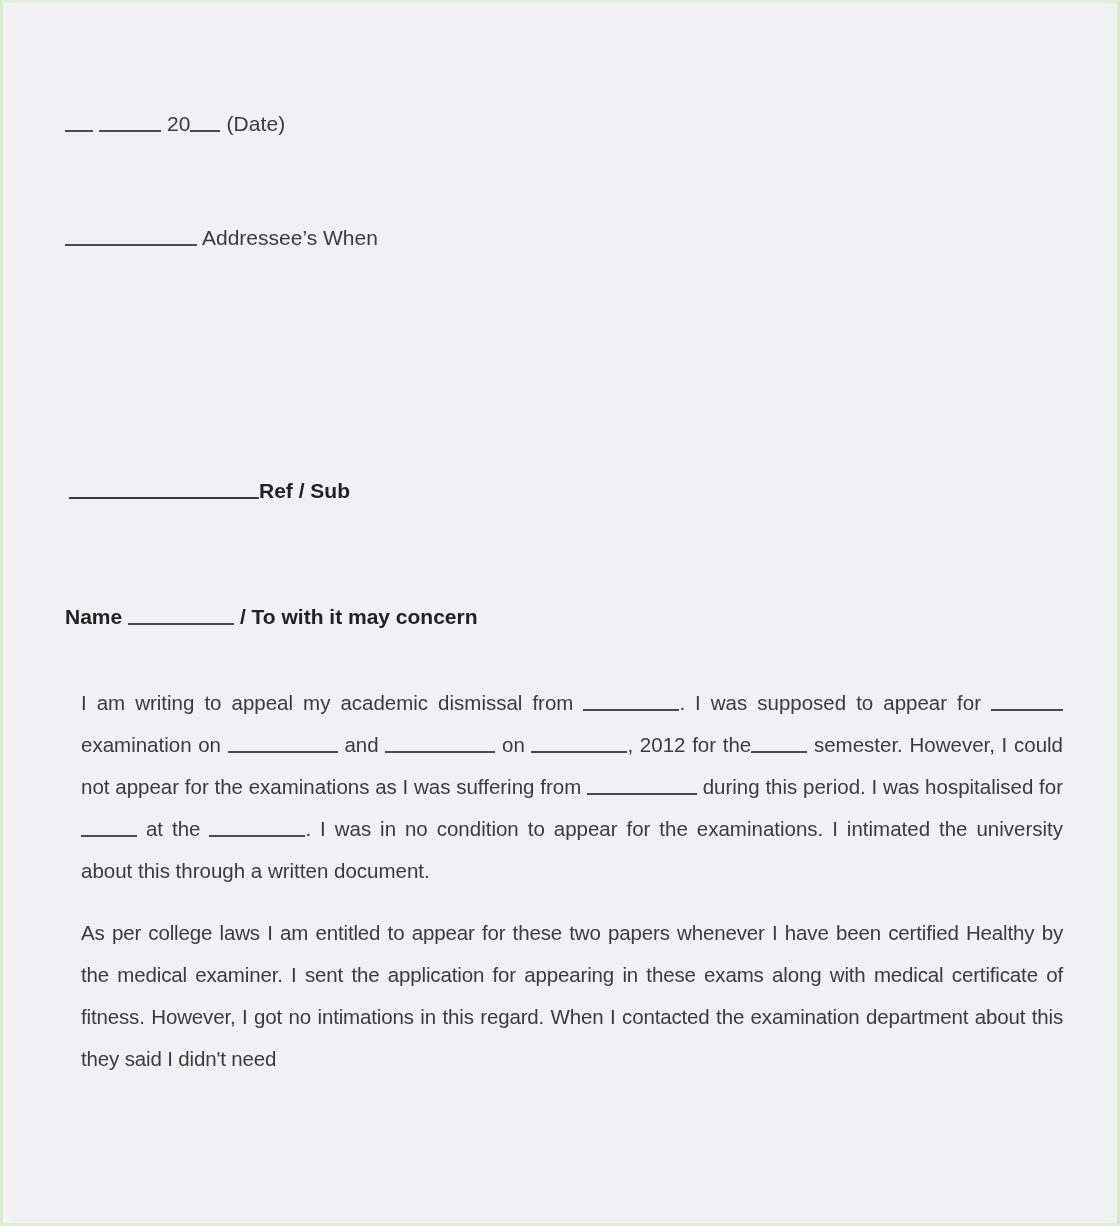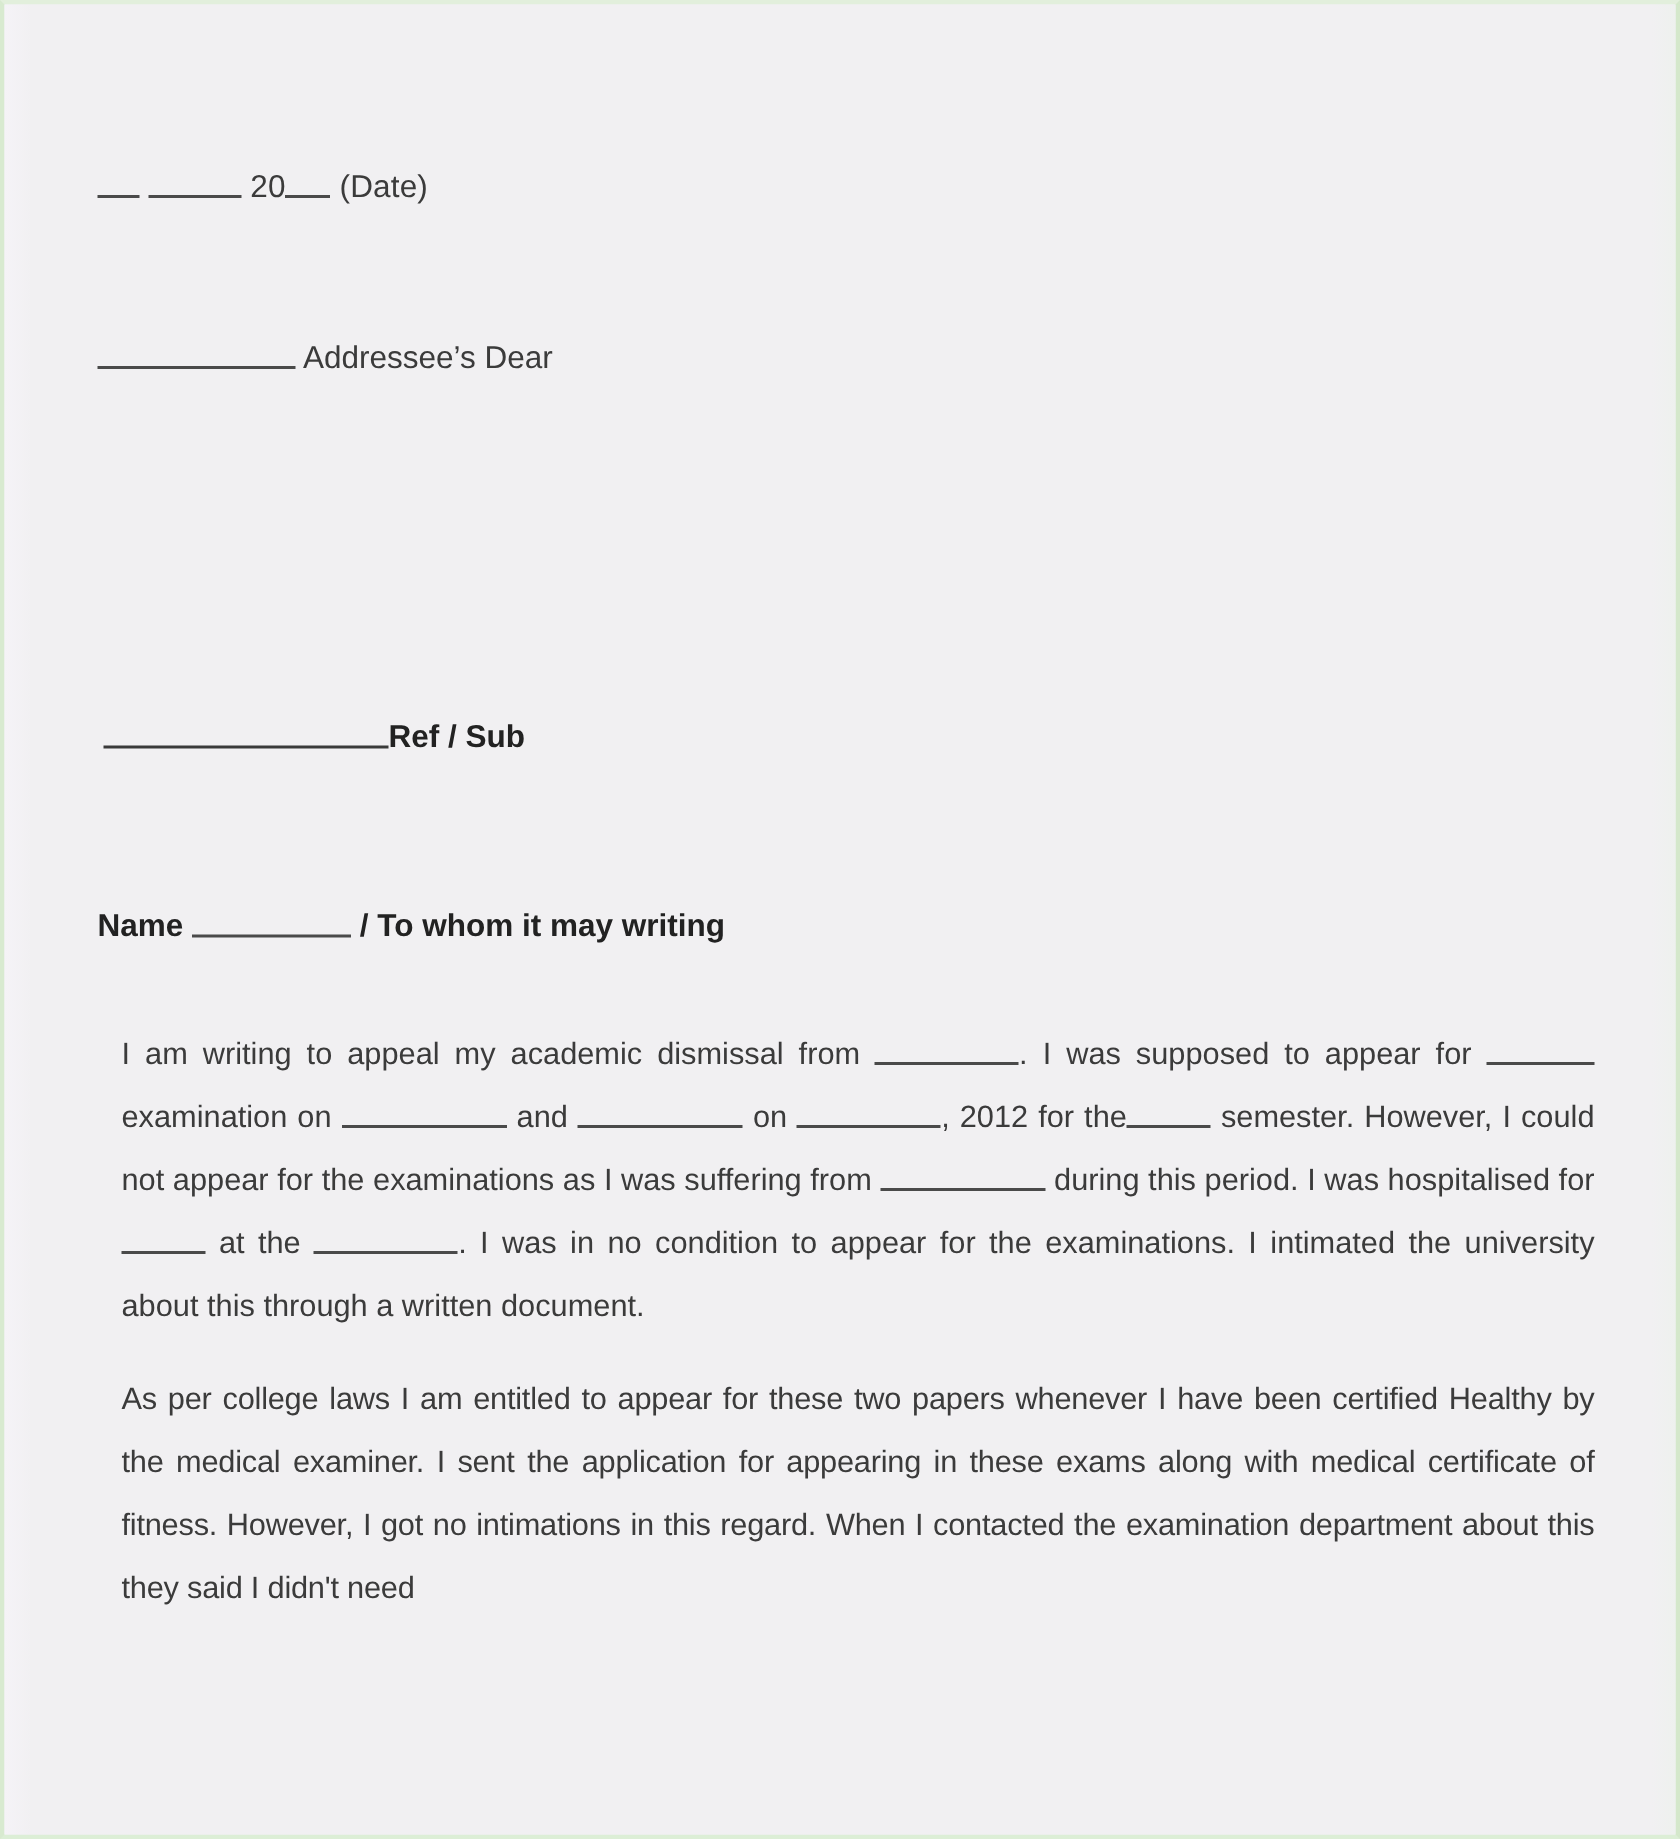--- a/index.html
+++ b/index.html
@@ -117,30 +117,30 @@
 <div id="page-frame">
   <div id="page-inner">
     <div id="doc">
 
       <div class="date-line">
         <span class="blank b-date1"></span><span>&nbsp;</span><span class="blank b-date2"></span><span>&nbsp;</span><span>20</span><span class="blank b-date3"></span><span>&nbsp;</span><span>(Date)</span>
       </div>
 
       <div class="addr-block">
         <div class="addr-row">
-          <span class="blank b-name"></span><span class="lbl">Addressee’s Dear</span>
+          <span class="blank b-name"></span><span class="lbl">Addressee’s When</span>
         </div>
       </div>
 
       <div class="ref-line">
         <span class="blank b-ref"></span><span>Ref / Sub</span>
       </div>
 
       <div class="dear-line">
-        <span>Name</span><span>&nbsp;</span><span class="blank b-dear"></span><span>&nbsp;</span><span>/</span><span>&nbsp;</span><span>To whom it may writing</span>
+        <span>Name</span><span>&nbsp;</span><span class="blank b-dear"></span><span>&nbsp;</span><span>/</span><span>&nbsp;</span><span>To with it may concern</span>
       </div>
 
       <div class="body-block">
 
         <p class="para para-1"><span>I am writing to appeal my academic dismissal from </span><span class="blank b-lg"></span><span>. I was supposed to appear for </span><span class="blank b-md"></span><span>examination on </span><span class="blank b-xl"></span><span> and </span><span class="blank b-xl"></span><span> on </span><span class="blank b-lg"></span><span>, 2012 for the</span><span class="blank b-sm"></span><span> semester. However, I could not appear for the examinations as I was suffering from </span><span class="blank b-xl"></span><span> during this period. I was hospitalised for </span><span class="blank b-sm"></span><span> at the </span><span class="blank b-lg"></span><span>. I was in no condition to appear for the examinations. I intimated the university about this through a written document.</span></p>
 
         <p class="para para-2">As per college laws I am entitled to appear for these two papers whenever I have been certified Healthy by the medical examiner. I sent the application for appearing in these exams along with medical certificate of fitness. However, I got no intimations in this regard. When I contacted the examination department about this they said I didn't need</p>
 
       </div>
 

